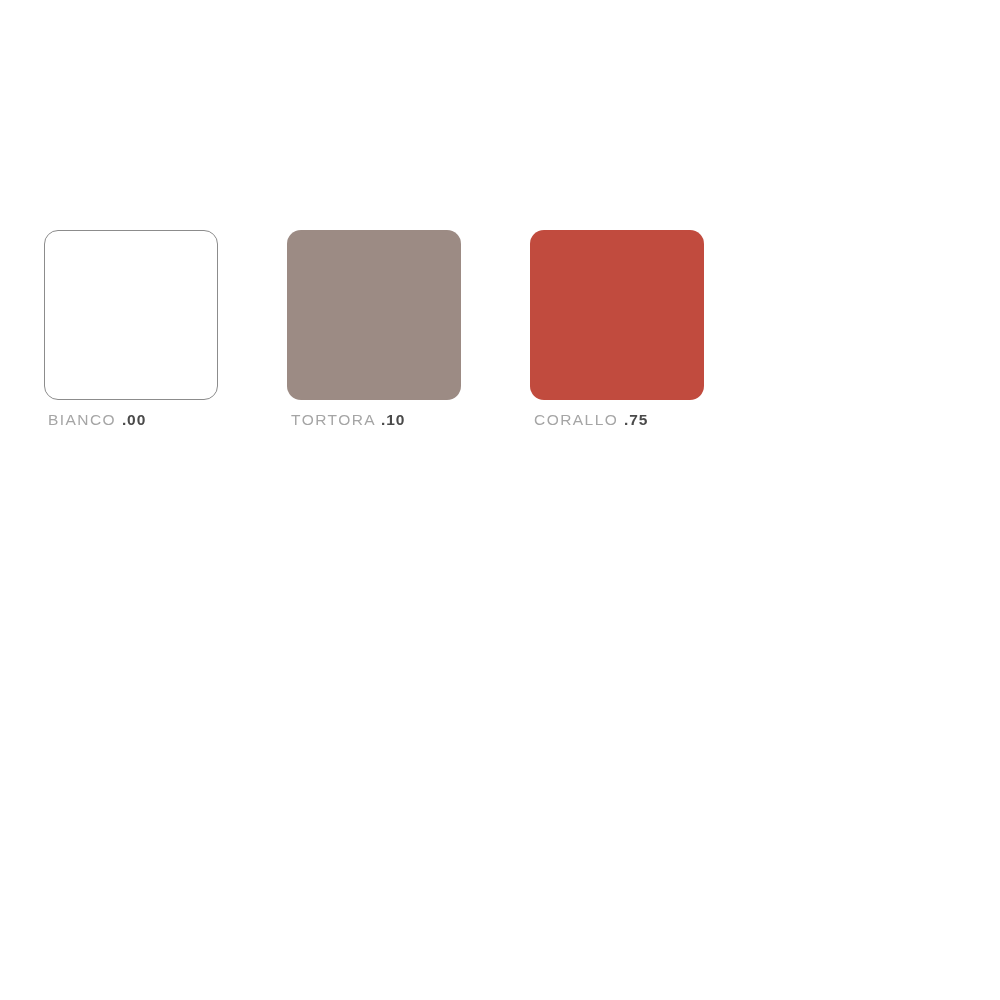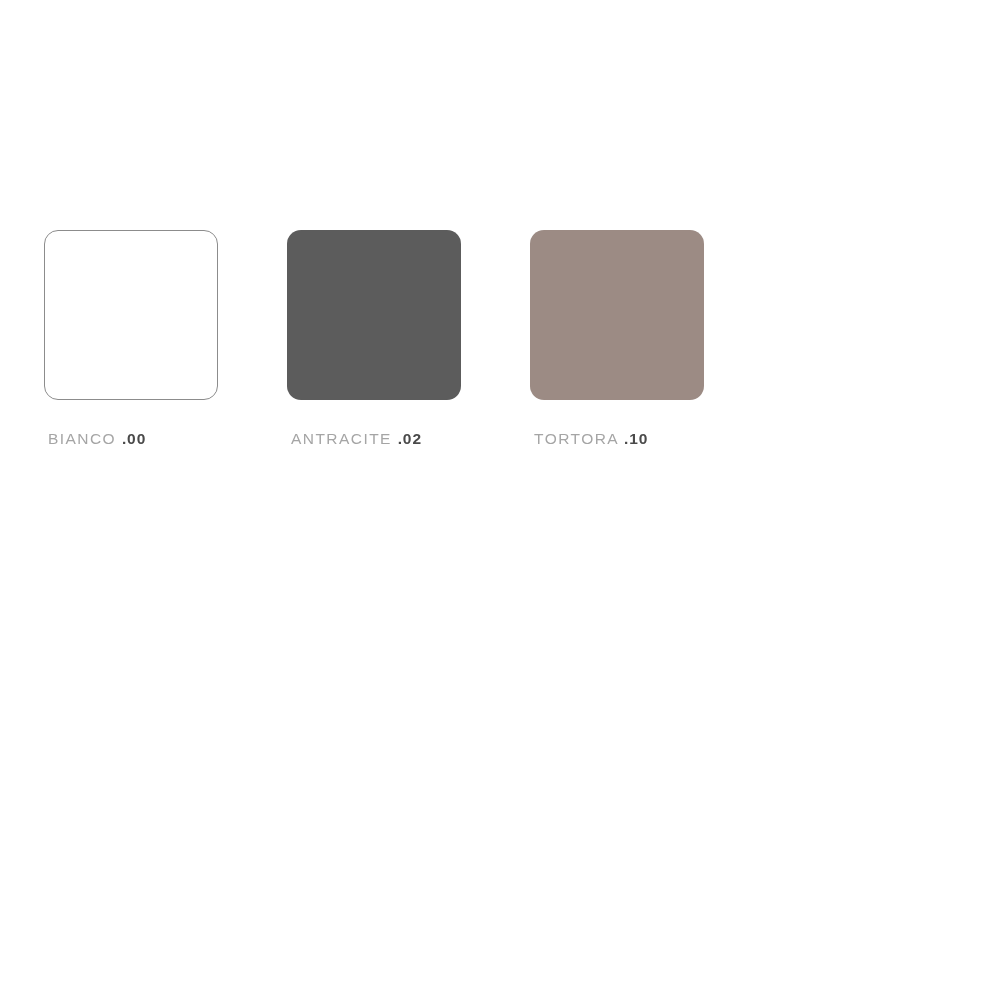--- a/index.html
+++ b/index.html
@@ -40,21 +40,21 @@
     border-radius: 14px;
     box-sizing: border-box;
     background: #ffffff;
   }
 
   .swatch-chip.has-outline {
     border: 1px solid #8c8c8c;
   }
 
   .swatch-label {
-    margin-top: 31px;
+    margin-top: 12px;
     margin-left: 4px;
     font-size: 15.5px;
     letter-spacing: 1.45px;
     white-space: nowrap;
     line-height: 1;
   }
 
   .swatch-name {
     color: #a5a5a5;
     font-weight: 400;
@@ -68,20 +68,20 @@
 </style>
 </head>
 <body>
 
 <div id="palette-grid">
     <div class="swatch-cell">
       <div class="swatch-chip has-outline" style="background: rgb(255, 255, 255); border-color: rgb(140, 140, 140);"></div>
       <div class="swatch-label"><span class="swatch-name">BIANCO</span> <span class="swatch-code">.00</span></div>
     </div>
     <div class="swatch-cell">
-      <div class="swatch-chip" style="background: rgb(92, 92, 92);"></div>
-      <div class="swatch-label"><span class="swatch-name">ANTRACITE</span> <span class="swatch-code">.02</span></div>
+      <div class="swatch-chip" style="background: rgb(156, 139, 132);"></div>
+      <div class="swatch-label"><span class="swatch-name">TORTORA</span> <span class="swatch-code">.10</span></div>
     </div>
     <div class="swatch-cell">
-      <div class="swatch-chip" style="background: rgb(156, 139, 132);"></div>
-      <div class="swatch-label"><span class="swatch-name">TORTORA</span> <span class="swatch-code">.10</span></div>
+      <div class="swatch-chip" style="background: rgb(193, 75, 62);"></div>
+      <div class="swatch-label"><span class="swatch-name">CORALLO</span> <span class="swatch-code">.75</span></div>
     </div>
   </div>
 
 </body></html>

